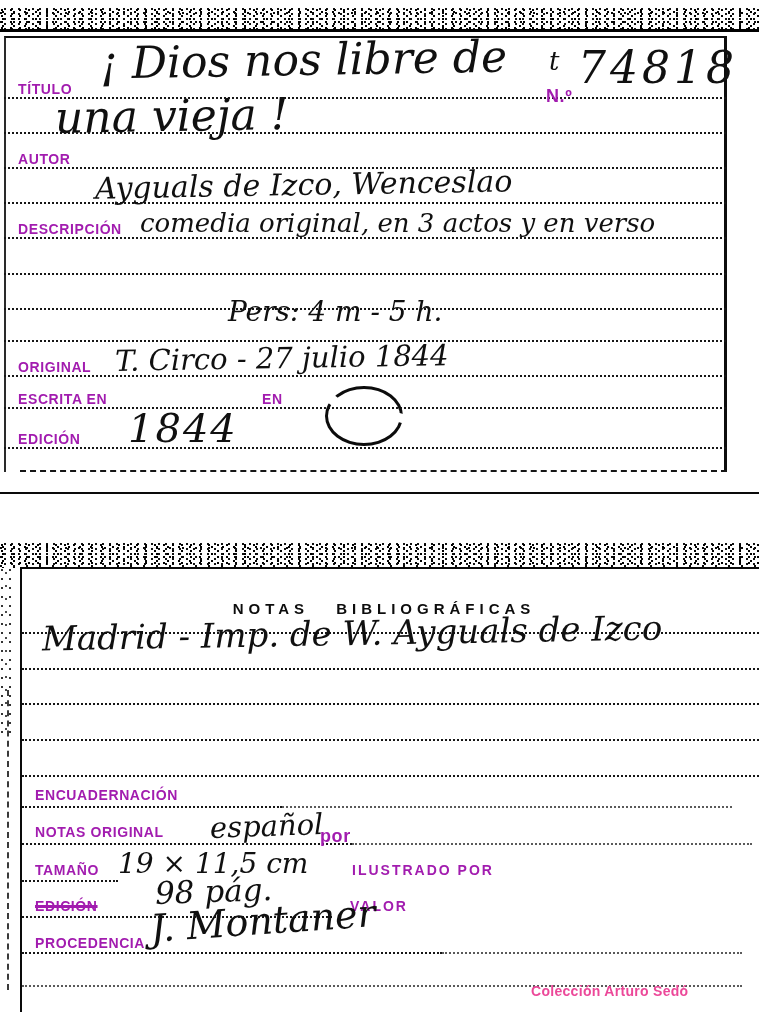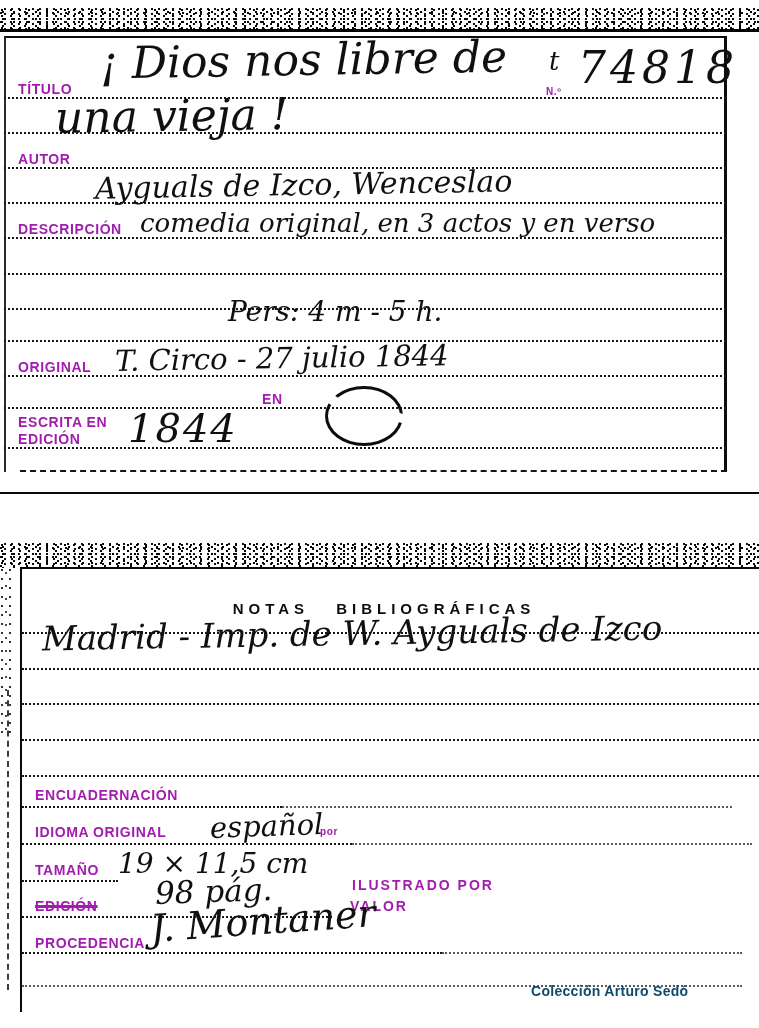--- a/index.html
+++ b/index.html
@@ -30,21 +30,21 @@
   .dotsparse { position:absolute; height:0; border-bottom:2px dotted #5a5a5a; }
   .dashline  { position:absolute; height:0; border-bottom:2px dashed #161616; }
   .solidline { position:absolute; height:0; border-bottom:2px solid #0a0a0a; }
 
   
   .plabel {
     position:absolute; font-family:"Liberation Sans", sans-serif;
     font-size:14px; font-weight:600; letter-spacing:0.6px;
     color:#a21caf; white-space:nowrap;
   }
-  .plabel-small { font-size:10px; }
+  .plabel-small { font-size:18px; }
   .struck { text-decoration:line-through; text-decoration-thickness:2.5px; }
 
   
   .hand {
     position:absolute; font-family:"DejaVu Serif", serif; font-style:italic;
     color:#101010; white-space:nowrap; line-height:1;
   }
 
   .card1-frame {
     position:absolute; left:4px; top:36px; width:723px; height:436px;
@@ -69,21 +69,21 @@
   }
 
   .notes-header {
     position:absolute; left:22px; top:600px; width:700px; text-align:center;
     font-family:"Liberation Sans", sans-serif; font-size:15px; font-weight:700;
     letter-spacing:5px; word-spacing:18px; color:#0c0c0c;margin-left:12px;
   }
   .footer-credit {
     position:absolute; left:531px; top:983px;
     font-family:"Liberation Sans", sans-serif; font-size:14px; font-weight:700;
-    letter-spacing:0.3px; color:#0c4a6e; white-space:nowrap;
+    letter-spacing:0.3px; color:#ec4899; white-space:nowrap;
   }
 </style>
 </head>
 <body>
 
 <div class="abs speckle" style="left:0; top:8px; width:759px; height:24px; border-bottom:3px solid #000;"></div>
 
 <div class="card1-frame"></div>
 
 <div class="dotline" style="left:4px; top:97px;  width:722px;"></div>
@@ -97,21 +97,21 @@
 <div class="dotline" style="left:4px; top:375px; width:722px;"></div>
 <div class="dotline" style="left:4px; top:407px; width:722px;"></div>
 <div class="dotline" style="left:4px; top:447px; width:722px;"></div>
 <div class="dashline" style="left:20px; top:470px; width:707px;"></div>
 <div class="solidline" style="left:0; top:492px; width:759px;"></div>
 
 <div class="plabel" style="left:18px; top:81px;">TÍTULO</div>
 <div class="plabel" style="left:18px; top:151px;">AUTOR</div>
 <div class="plabel" style="left:18px; top:221px;">DESCRIPCIÓN</div>
 <div class="plabel" style="left:18px; top:359px;">ORIGINAL</div>
-<div class="plabel" style="left:18px; top:414px;text-align:right;">ESCRITA EN</div>
+<div class="plabel" style="left:18px; top:391px;text-align:right;">ESCRITA EN</div>
 <div class="plabel" style="left:262px; top:391px;">EN</div>
 <div class="plabel" style="left:18px; top:431px;">EDICIÓN</div>
 <div class="plabel plabel-small" style="left:546px; top:86px;">N.º</div>
 
 <div class="hand" style="left:549px; top:48px; font-size:26px;">t</div>
 <div class="hand" style="left:578px; top:46px; font-size:44px; letter-spacing:4px;">74818</div>
 <div class="hand" style="left:100px; top:38px; font-size:44px; transform:rotate(-1deg);">¡ Dios nos libre de</div>
 <div class="hand" style="left:55px; top:94px; font-size:44px; transform:rotate(-1deg);">una vieja !</div>
 <div class="hand" style="left:95px; top:170px; font-size:30px; transform:rotate(-1deg);">Ayguals de Izco, Wenceslao</div>
 <div class="hand" style="left:140px; top:210px; font-size:26px;">comedia original, en 3 actos y en verso</div>
@@ -139,24 +139,24 @@
 <div class="dotsparse" style="left:282px; top:806px; width:450px;"></div>
 <div class="dotline" style="left:22px; top:843px; width:330px;"></div>
 <div class="dotsparse" style="left:352px; top:843px; width:400px;"></div>
 <div class="dotline" style="left:22px; top:880px; width:96px;"></div>
 <div class="dotline" style="left:22px; top:916px; width:310px;"></div>
 <div class="dotline" style="left:22px; top:952px; width:420px;"></div>
 <div class="dotsparse" style="left:442px; top:952px; width:300px;"></div>
 <div class="dotsparse" style="left:22px; top:985px; width:720px;"></div>
 
 <div class="plabel" style="left:35px; top:787px;">ENCUADERNACIÓN</div>
-<div class="plabel" style="left:35px; top:824px;">IDIOMA ORIGINAL</div>
+<div class="plabel" style="left:35px; top:824px;">NOTAS ORIGINAL</div>
 <div class="plabel plabel-small" style="left:320px; top:826px; text-transform:lowercase; font-weight:600;">por</div>
 <div class="plabel" style="left:35px; top:862px;">TAMAÑO</div>
-<div class="plabel" style="left:352px; top:862px; letter-spacing:2px;margin-top:15px;">ILUSTRADO POR</div>
+<div class="plabel" style="left:352px; top:862px; letter-spacing:2px;">ILUSTRADO POR</div>
 <div class="plabel struck" style="left:35px; top:898px;">EDICIÓN</div>
 <div class="plabel" style="left:350px; top:898px; letter-spacing:2px;">VALOR</div>
 <div class="plabel" style="left:35px; top:935px;">PROCEDENCIA</div>
 
 <div class="hand" style="left:42px; top:616px; font-size:34px; transform:rotate(-1deg);">Madrid - Imp. de W. Ayguals de Izco</div>
 <div class="hand" style="left:210px; top:812px; font-size:29px; transform:rotate(-2deg);">español</div>
 <div class="hand" style="left:118px; top:850px; font-size:28px;">19 × 11,5 cm</div>
 <div class="hand" style="left:155px; top:876px; font-size:31px; transform:rotate(-2deg);">98 pág.</div>
 <div class="hand" style="left:150px; top:902px; font-size:38px; transform:rotate(-4deg);">J. Montaner</div>
 

